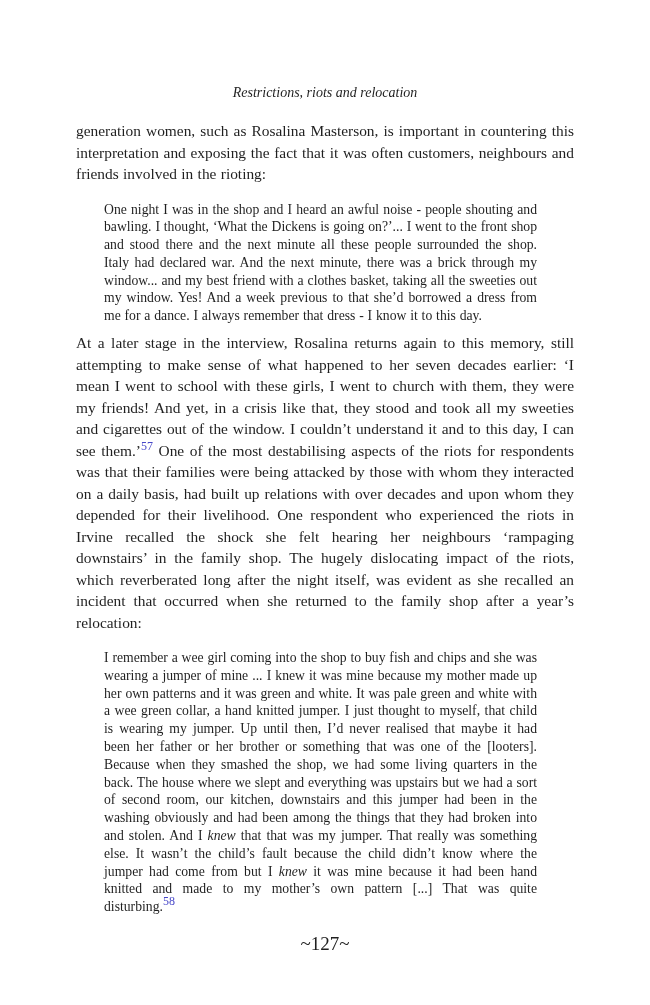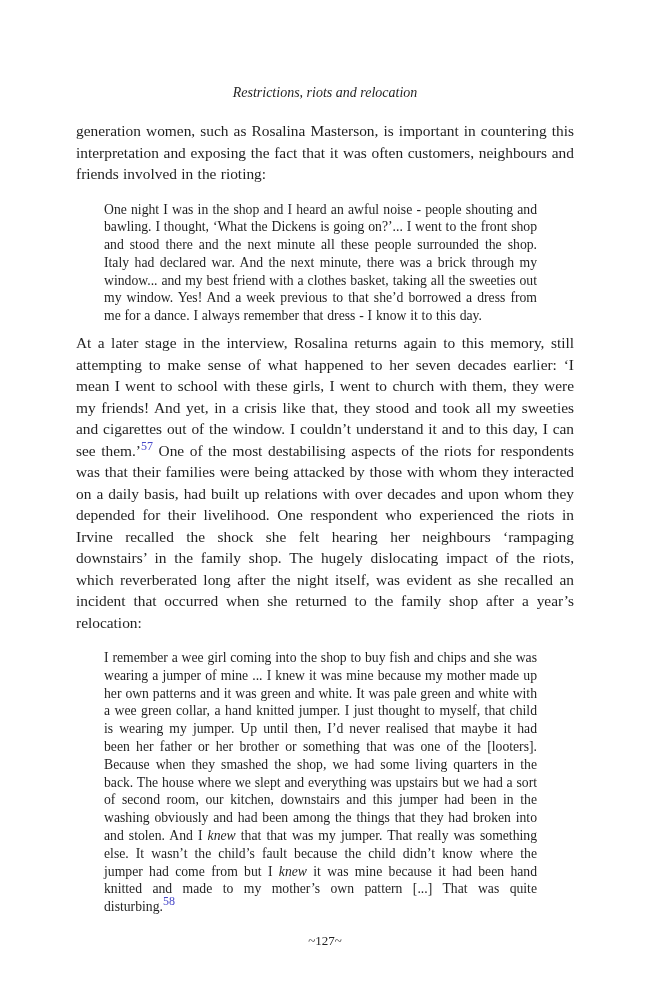--- a/index.html
+++ b/index.html
@@ -48,21 +48,21 @@
   .fn-ref {
     color: #4646c8;
     font-size: 12px;
     vertical-align: super;
     line-height: 0;
     text-decoration: none;
     cursor: pointer;
   }
   .page-number {
     text-align: center;
-    font-size: 13px;
+    font-size: 19px;
     margin-top: 17px;
     color: #1f1f1f;
   }
   em { font-style: italic; font-family: Liberation Serif, serif; }
 </style>
 </head>
 <body>
 
 <div class="page">
   <div class="content">

